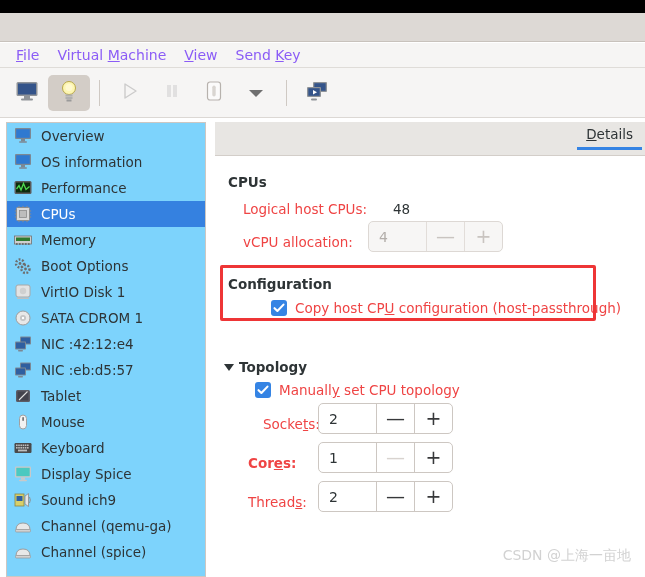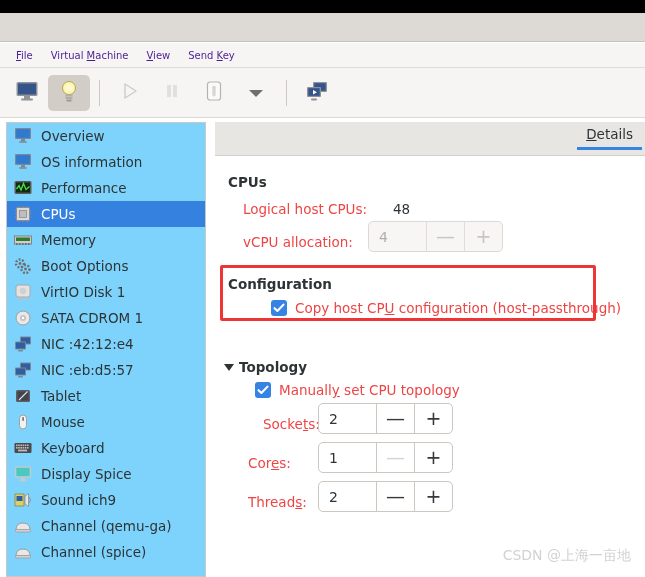--- a/index.html
+++ b/index.html
@@ -18,21 +18,21 @@
     background: #ddd9d5; border-bottom: 1px solid #c8c2bc;
   }
 
   
   .menubar {
     position: absolute; left: 0; top: 43px; width: 645px; height: 25px;
     background: #f6f5f4; border-bottom: 1px solid #dfdcd8;
     display: flex; align-items: center; padding-left: 8px; gap: 2px;
   }
   .menu-item {
-    font-size: 10px; color: #4c1d95; padding: 2px 8px; white-space: nowrap;
+    font-size: 14px; color: #8b5cf6; padding: 2px 8px; white-space: nowrap;
     line-height: 17px;
   }
   .menu-item u { text-decoration: underline; text-underline-offset: 1px; }
 
   
   .toolbar {
     position: absolute; left: 0; top: 68px; width: 645px; height: 50px;
     background: #f6f5f4; border-bottom: 1px solid #dcd8d4;
     display: flex; align-items: center; padding-left: 6px;
   }
@@ -487,21 +487,21 @@
         <span class="lbl">Manuall<u>y</u> set CPU topology</span>
       </div>
 
       <div class="lbl" style="position:absolute; left:48px; top:260px;">Socke<u>t</u>s:</div>
       <div class="spin" style="position:absolute; left:103px; top:247px;">
         <div class="sv">2</div>
         <div class="sbtn">—</div>
         <div class="sbtn">+</div>
       </div>
 
-      <div class="lbl" style="position:absolute; left:33px; top:299px;">Cor<u>e</u>s:</div>
+      <div class="lbl" style="position:absolute; left:33px; top:299px;font-weight:bold;">Cor<u>e</u>s:</div>
       <div class="spin" style="position:absolute; left:103px; top:286px;">
         <div class="sv">1</div>
         <div class="sbtn dis">—</div>
         <div class="sbtn">+</div>
       </div>
 
       <div class="lbl" style="position:absolute; left:33px; top:338px;">Thread<u>s</u>:</div>
       <div class="spin" style="position:absolute; left:103px; top:325px;">
         <div class="sv">2</div>
         <div class="sbtn">—</div>

